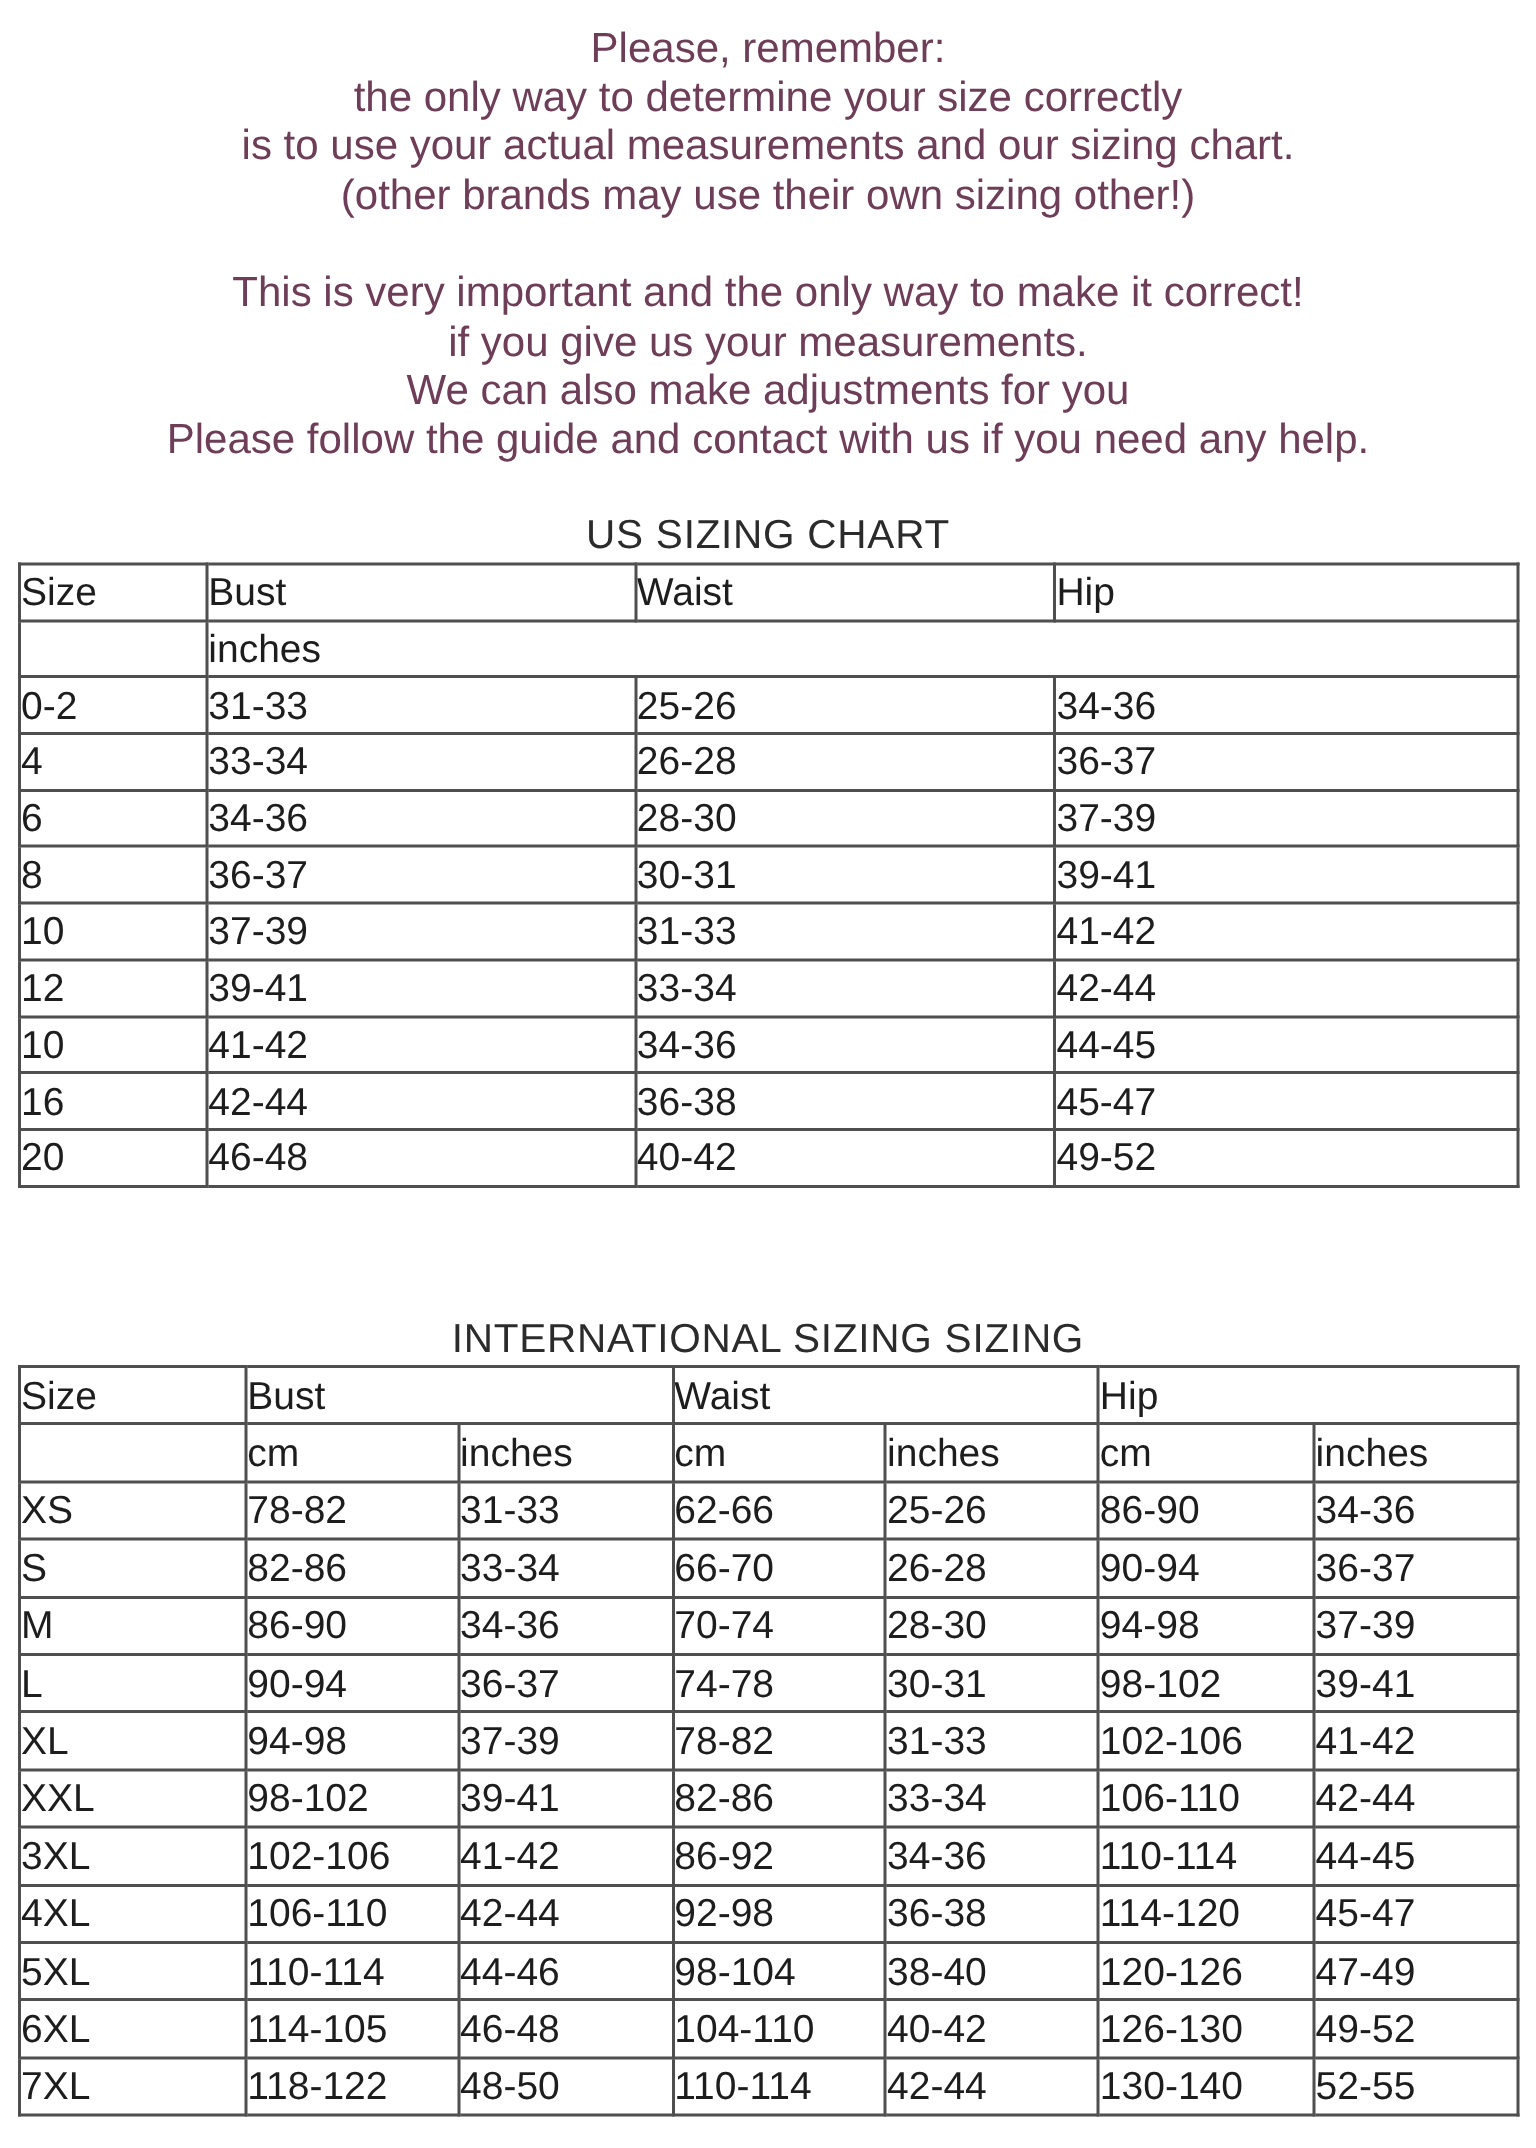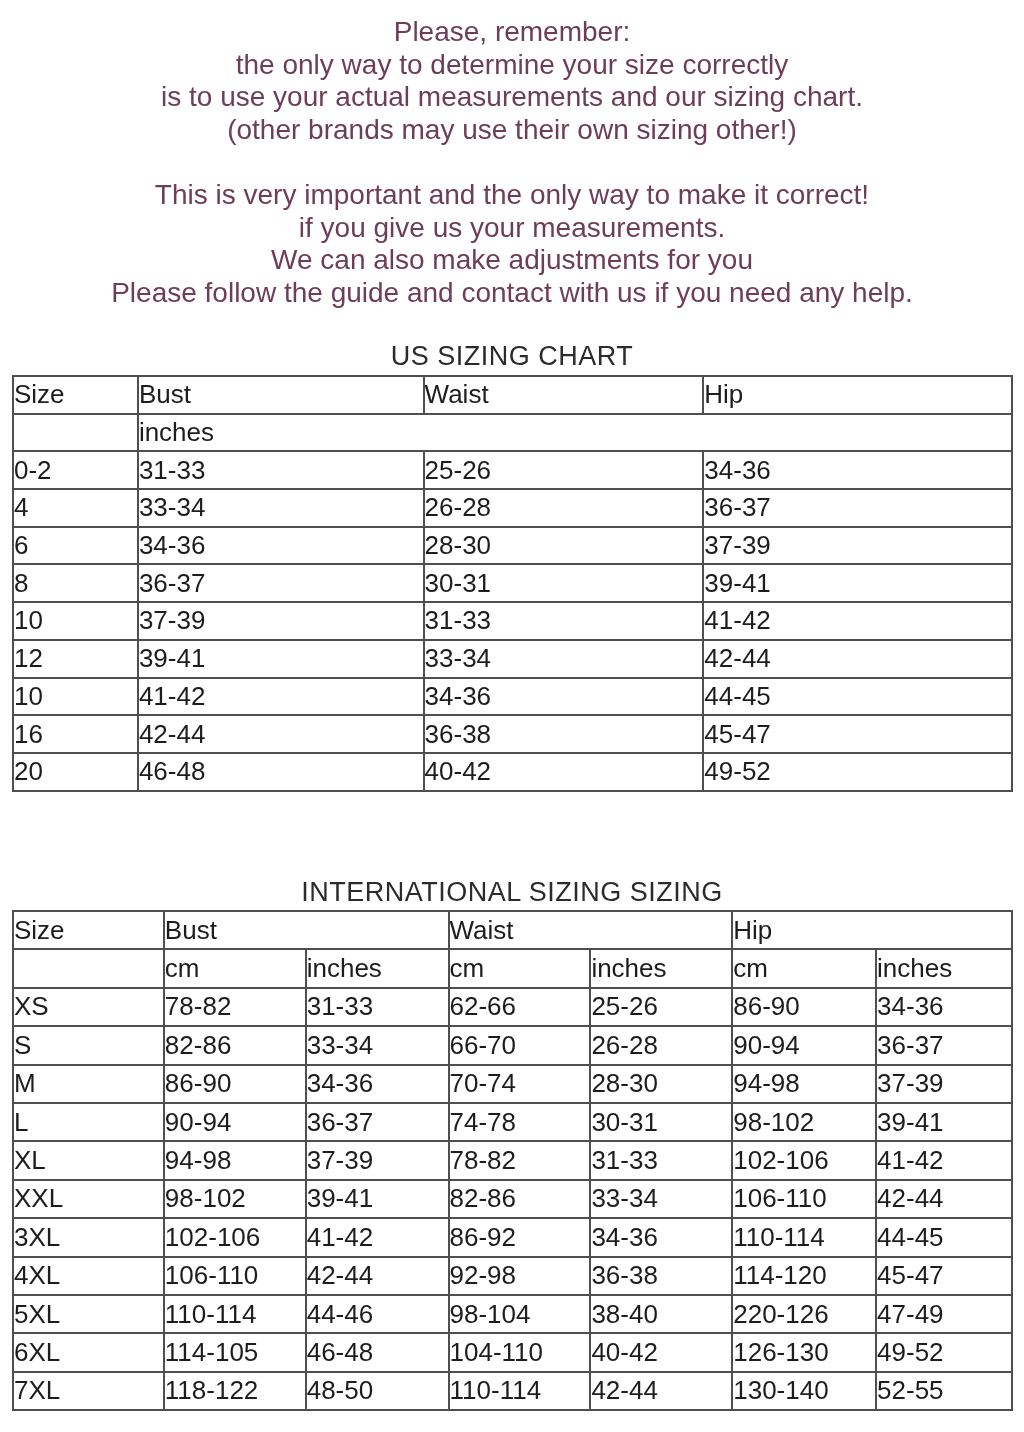--- a/index.html
+++ b/index.html
@@ -252,21 +252,21 @@
           <td>36-38</td>
           <td>114-120</td>
           <td>45-47</td>
         </tr>
         <tr>
           <td>5XL</td>
           <td>110-114</td>
           <td>44-46</td>
           <td>98-104</td>
           <td>38-40</td>
-          <td>220-126</td>
+          <td>120-126</td>
           <td>47-49</td>
         </tr>
         <tr>
           <td>6XL</td>
           <td>114-105</td>
           <td>46-48</td>
           <td>104-110</td>
           <td>40-42</td>
           <td>126-130</td>
           <td>49-52</td>

